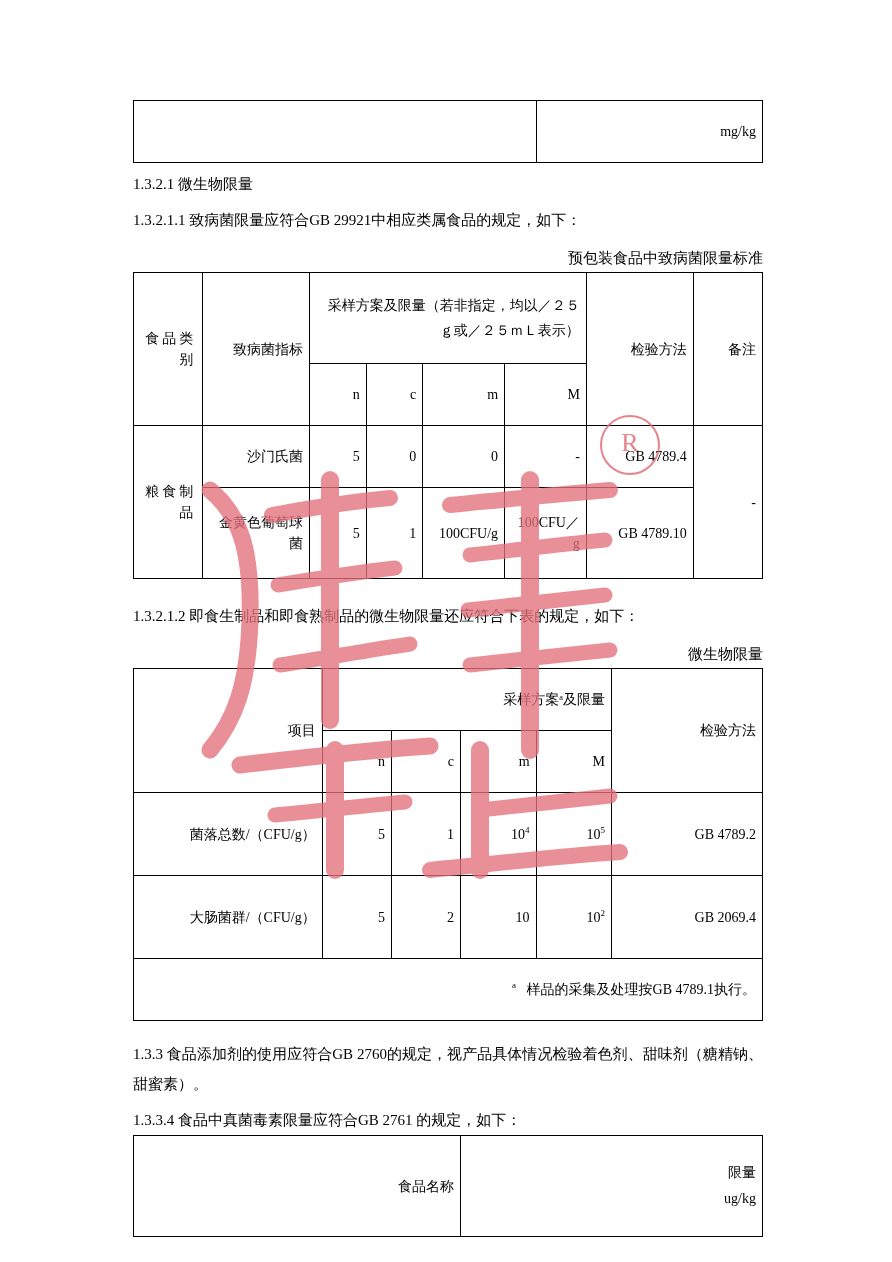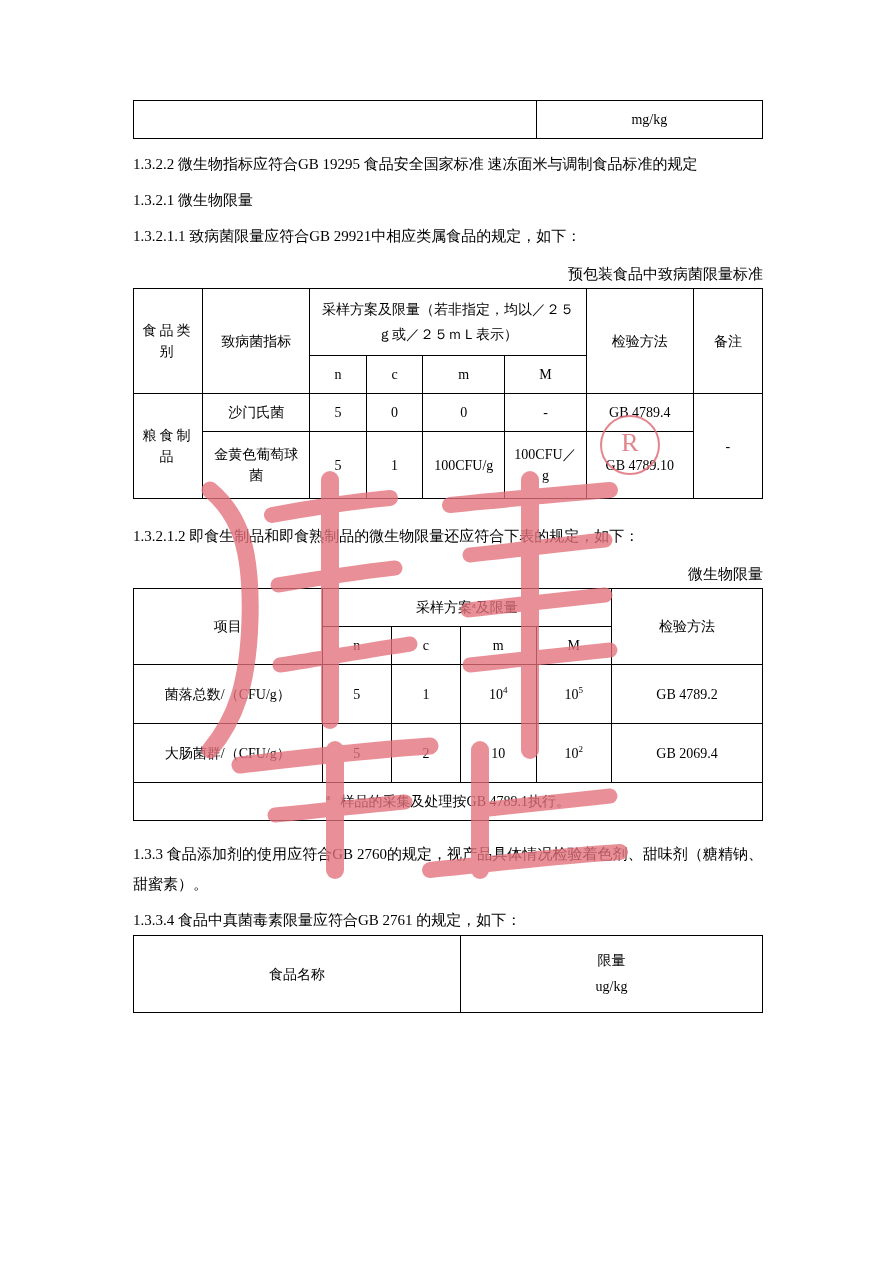--- a/index.html
+++ b/index.html
@@ -25,25 +25,25 @@
     top: 100px;
     width: 630px;
   }
   table.doc {
     border-collapse: collapse;
     width: 100%;
     table-layout: fixed;
   }
   table.doc td {
     border: 1px solid #000;
-    padding: 8px 6px;
+    padding: 20px 6px;
     font-size: 14px;
     line-height: 1.5;
     vertical-align: middle;
-    text-align: center;
+    text-align: right;
     margin-top: 48px;
   }
   td.left {
     text-align: left;
     padding-left: 10px;
   }
   .para {
     font-size: 15px;
     line-height: 2.0;
     margin: 6px 0 0 0;
@@ -129,21 +129,20 @@
           <col style="width:36%">
         </colgroup>
       <tbody>
         <tr>
           <td class="left"></td>
           <td style="font-family:'Liberation Serif',serif">mg/kg</td>
         </tr>
       </tbody>
     </table>
 
-    <p class="para first">1.3.2.2 微生物指标应符合GB 19295 食品安全国家标准 速冻面米与调制食品标准的规定</p>
     <p class="para">1.3.2.1 微生物限量</p>
     <p class="para">1.3.2.1.1 致病菌限量应符合GB 29921中相应类属食品的规定，如下：</p>
 
     <div class="caption">预包装食品中致病菌限量标准</div>
 
     <table class="doc">
       <colgroup>
         <col style="width:11%">
           <col style="width:17%">
         <col style="width:9%">

